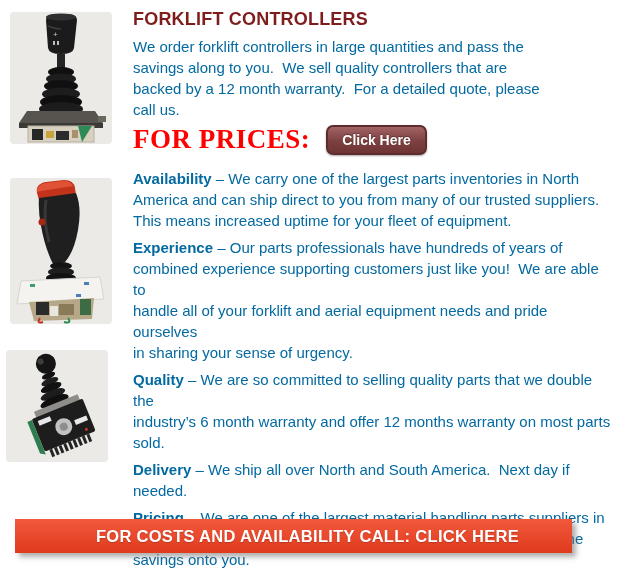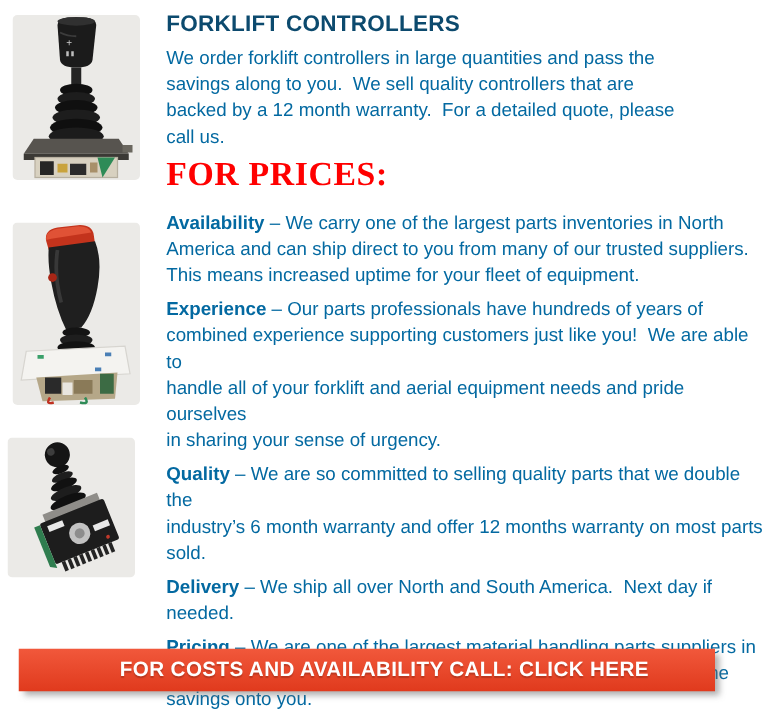--- a/index.html
+++ b/index.html
@@ -8,21 +8,21 @@
 
   
   .photo{position:absolute;}
   .photo svg{display:block;}
   .photo1{left:10px;top:12px;width:102px;height:132px;}
   .photo2{left:10px;top:178px;width:102px;height:146px;}
   .photo3{left:6px;top:350px;width:102px;height:112px;}
 
   
   .content{position:absolute;left:133px;top:9px;width:482px;}
-  h1.title{font-size:18px;line-height:20px;font-weight:bold;margin:0 0 7px;color:#0c4a6e;letter-spacing:.2px;}
+  h1.title{font-size:18px;line-height:20px;font-weight:bold;margin:0 0 7px;color:#7f1d1d;letter-spacing:.2px;}
   p.body{margin:0 0 6px;font-size:15px;line-height:21px;white-space:pre-wrap;color:#0369a1;}
   p.intro{margin-bottom:0;}
   p.body b{font-weight:bold;}
 
   .prices-row{display:flex;align-items:flex-end;margin:4px 0 13px;height:31px;}
   .for-prices{font-family:"Liberation Serif",serif;font-weight:bold;font-size:27px;
               color:#ff0000;letter-spacing:.5px;white-space:nowrap;}
   .click-here{margin-left:16px;min-width:90px;height:30px;cursor:pointer;
               border:2px solid #5d2d2d;border-radius:7px;
               background:linear-gradient(#a16363,#7d4040 55%,#6e3434);
@@ -156,20 +156,21 @@
   <div class="content">
     <h1 class="title">FORKLIFT CONTROLLERS</h1>
 
     <p class="body intro">We order forklift controllers in large quantities and pass the
 savings along to you.  We sell quality controllers that are
 backed by a 12 month warranty.  For a detailed quote, please
 call us.</p>
 
     <div class="prices-row">
       <span class="for-prices">FOR PRICES:</span>
+      <button class="click-here">Click Here</button>
     </div>
 
     <p class="body"><b>Availability</b><span> – We carry one of the largest parts inventories in North
 America and can ship direct to you from many of our trusted suppliers.
 This means increased uptime for your fleet of equipment.</span></p>
 
     <p class="body"><b>Experience</b><span> – Our parts professionals have hundreds of years of
 combined experience supporting customers just like you!  We are able to
 handle all of your forklift and aerial equipment needs and pride ourselves
 in sharing your sense of urgency.</span></p>

